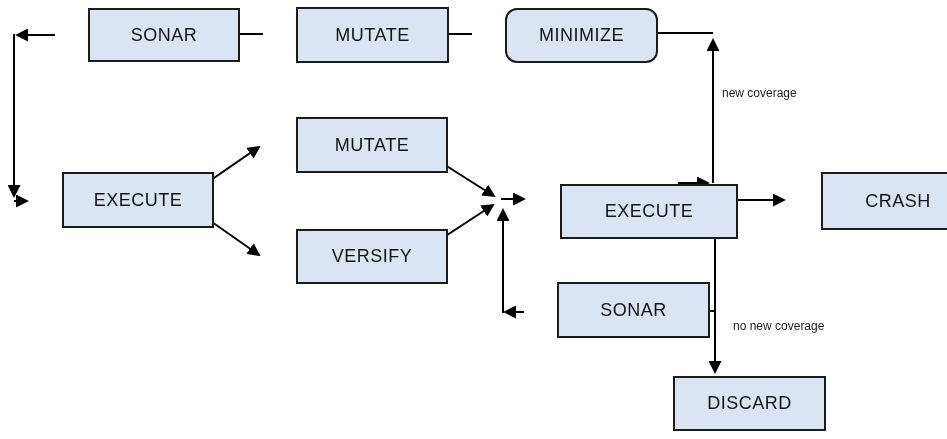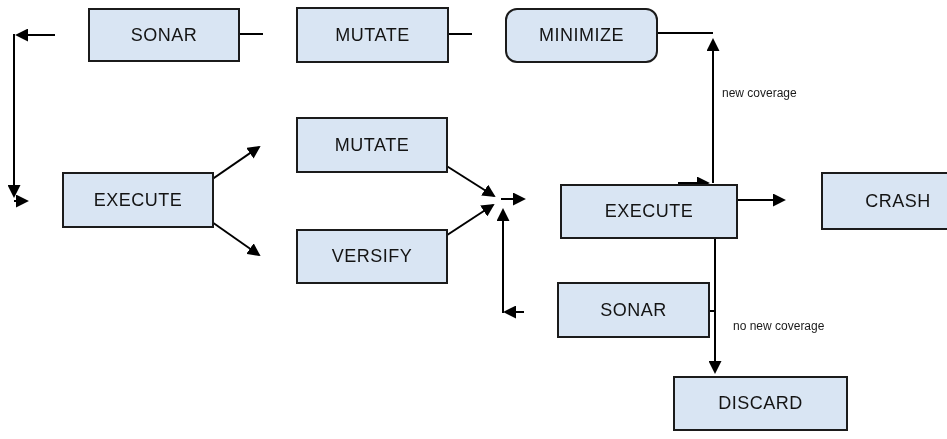--- a/index.html
+++ b/index.html
@@ -85,19 +85,19 @@
   <div id="nodes-layer">
       <div class="node" style="left: 55px; top: 8px; width: 152px; height: 54px;">SONAR</div>
       <div class="node" style="left: 263px; top: 7px; width: 153px; height: 56px;">MUTATE</div>
       <div class="node" style="left: 472px; top: 8px; width: 153px; height: 55px; border-radius: 12px;">MINIMIZE</div>
       <div class="node" style="left: 263px; top: 117px; width: 152px; height: 56px;">MUTATE</div>
       <div class="node" style="left: 29px; top: 172px; width: 152px; height: 56px;">EXECUTE</div>
       <div class="node" style="left: 527px; top: 184px; width: 178px; height: 55px;">EXECUTE</div>
       <div class="node" style="left: 788px; top: 172px; width: 154px; height: 58px;">CRASH</div>
       <div class="node" style="left: 263px; top: 229px; width: 152px; height: 55px;">VERSIFY</div>
       <div class="node" style="left: 524px; top: 282px; width: 153px; height: 56px;">SONAR</div>
-      <div class="node" style="left: 640px; top: 376px; width: 175px; height: 55px;">DISCARD</div>
+      <div class="node" style="left: 640px; top: 376px; width: 153px; height: 55px;">DISCARD</div>
     </div>
   <div id="labels-layer">
       <div class="edge-label" style="left: 722px; top: 86px;">new coverage</div>
       <div class="edge-label" style="left: 733px; top: 287px; margin-top: 32px;">no new coverage</div>
     </div>
 </div>
 
 </body></html>

